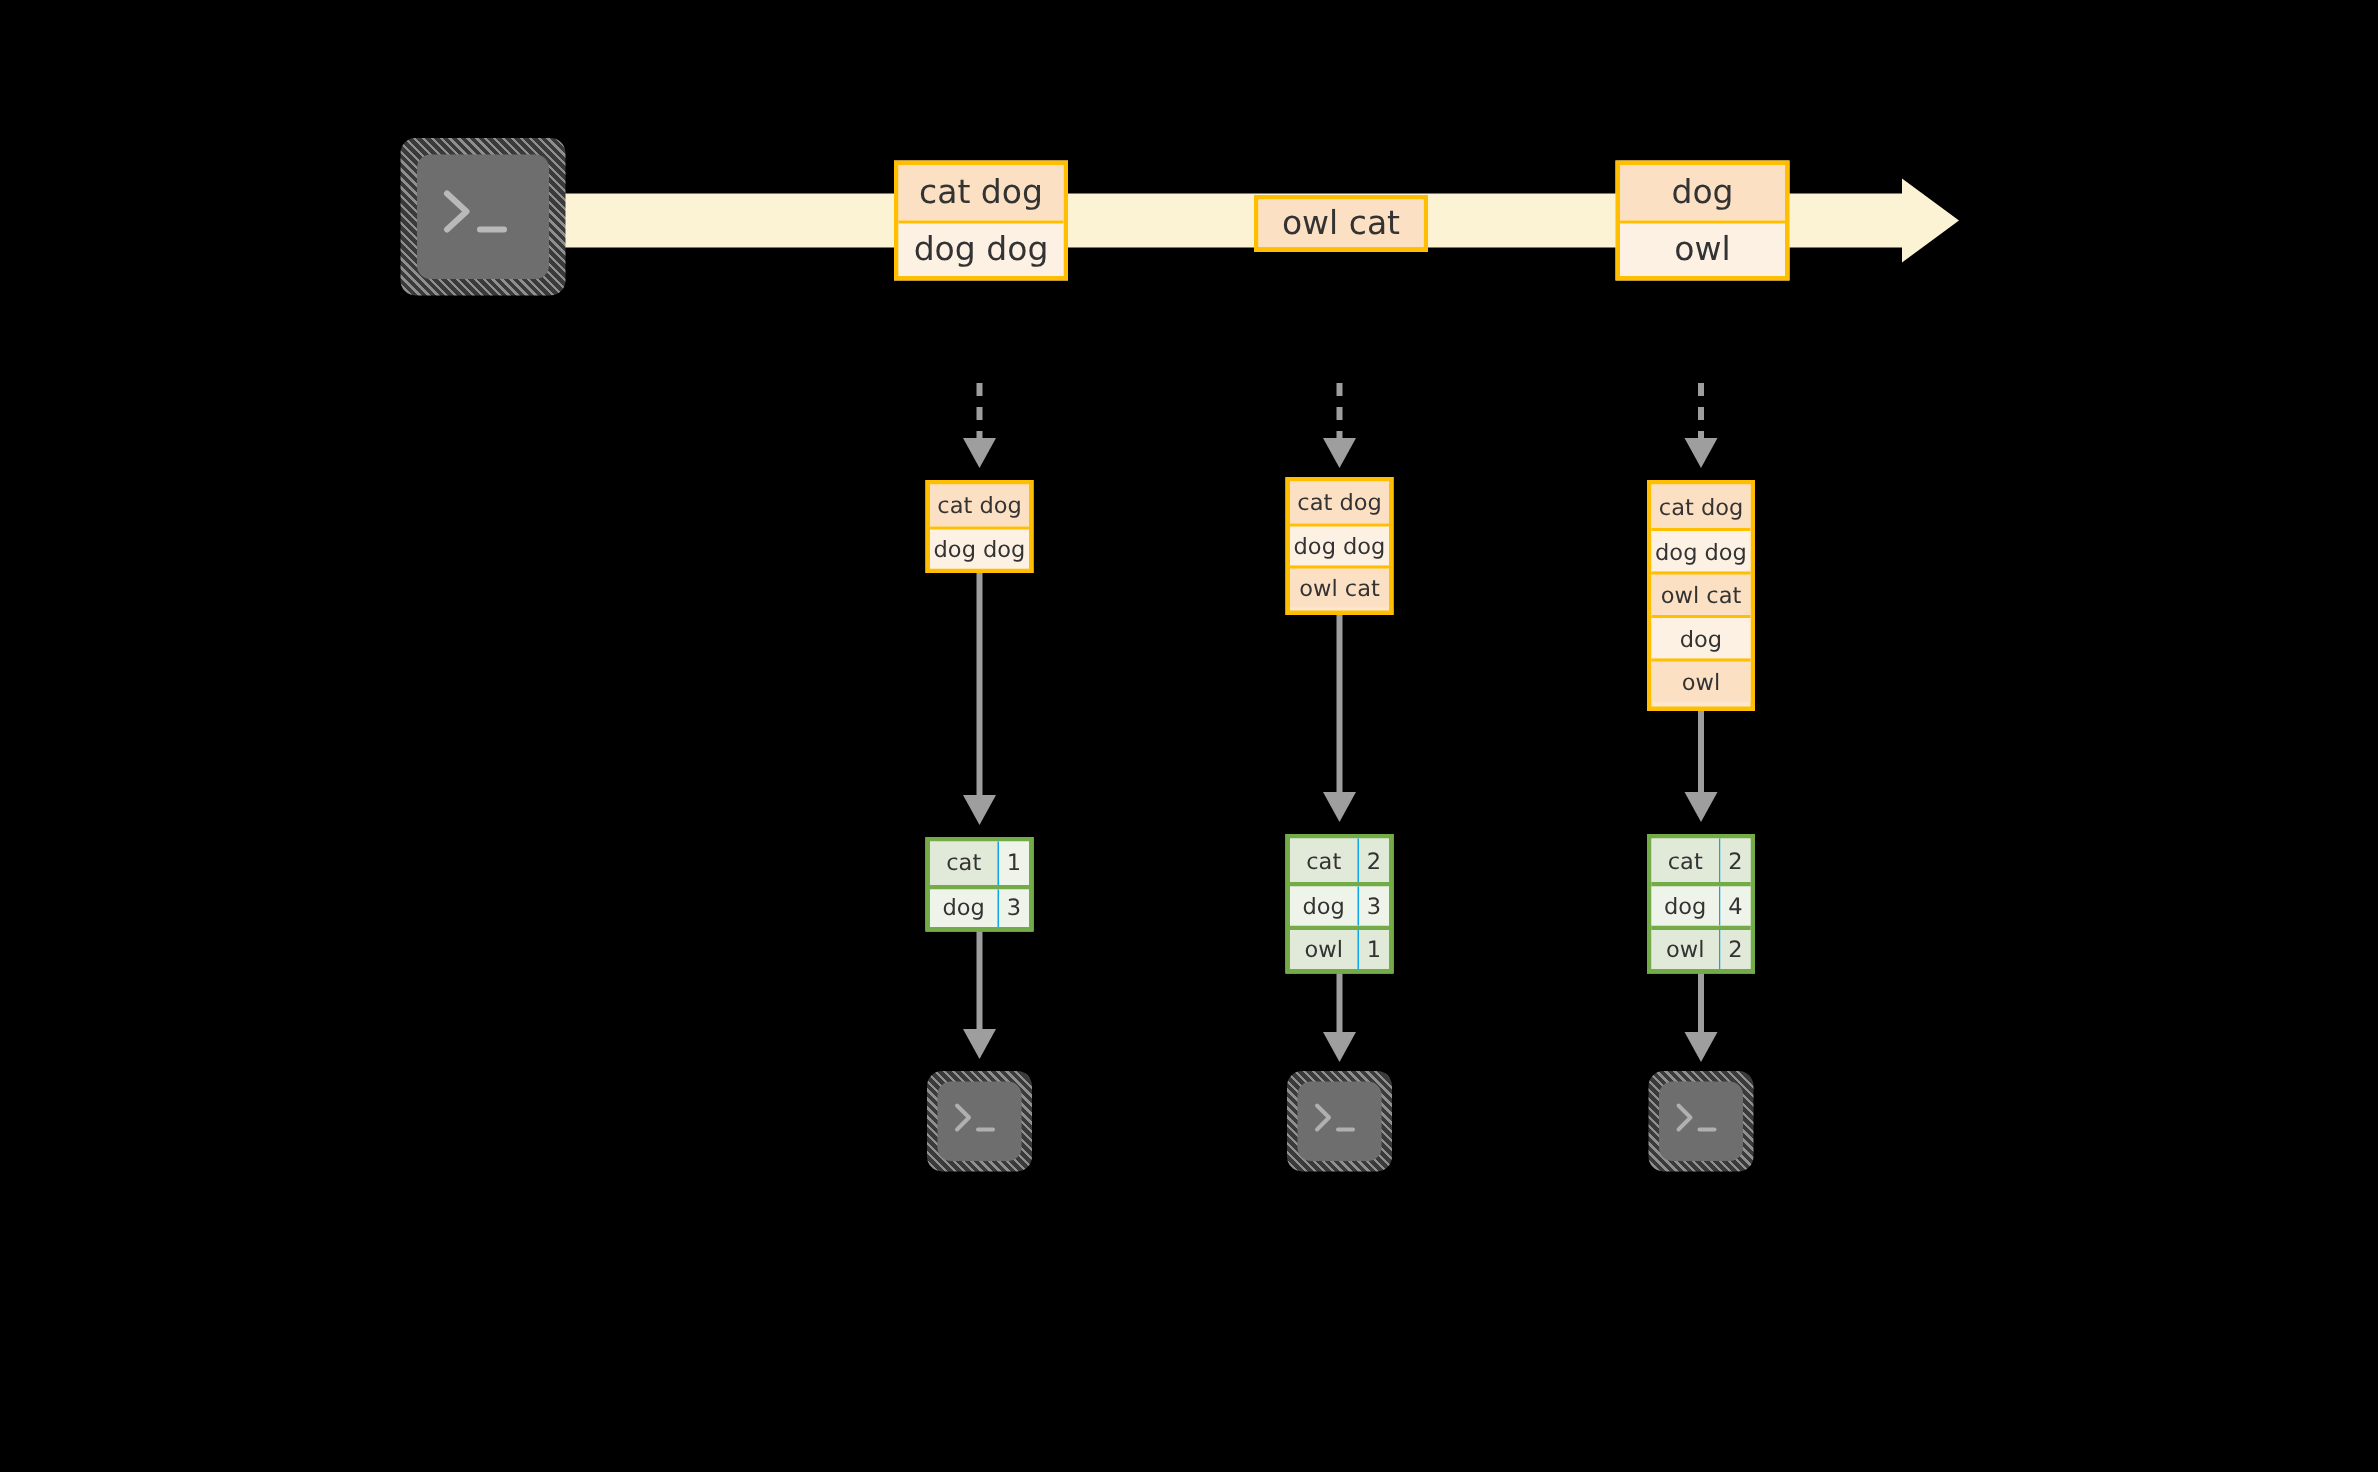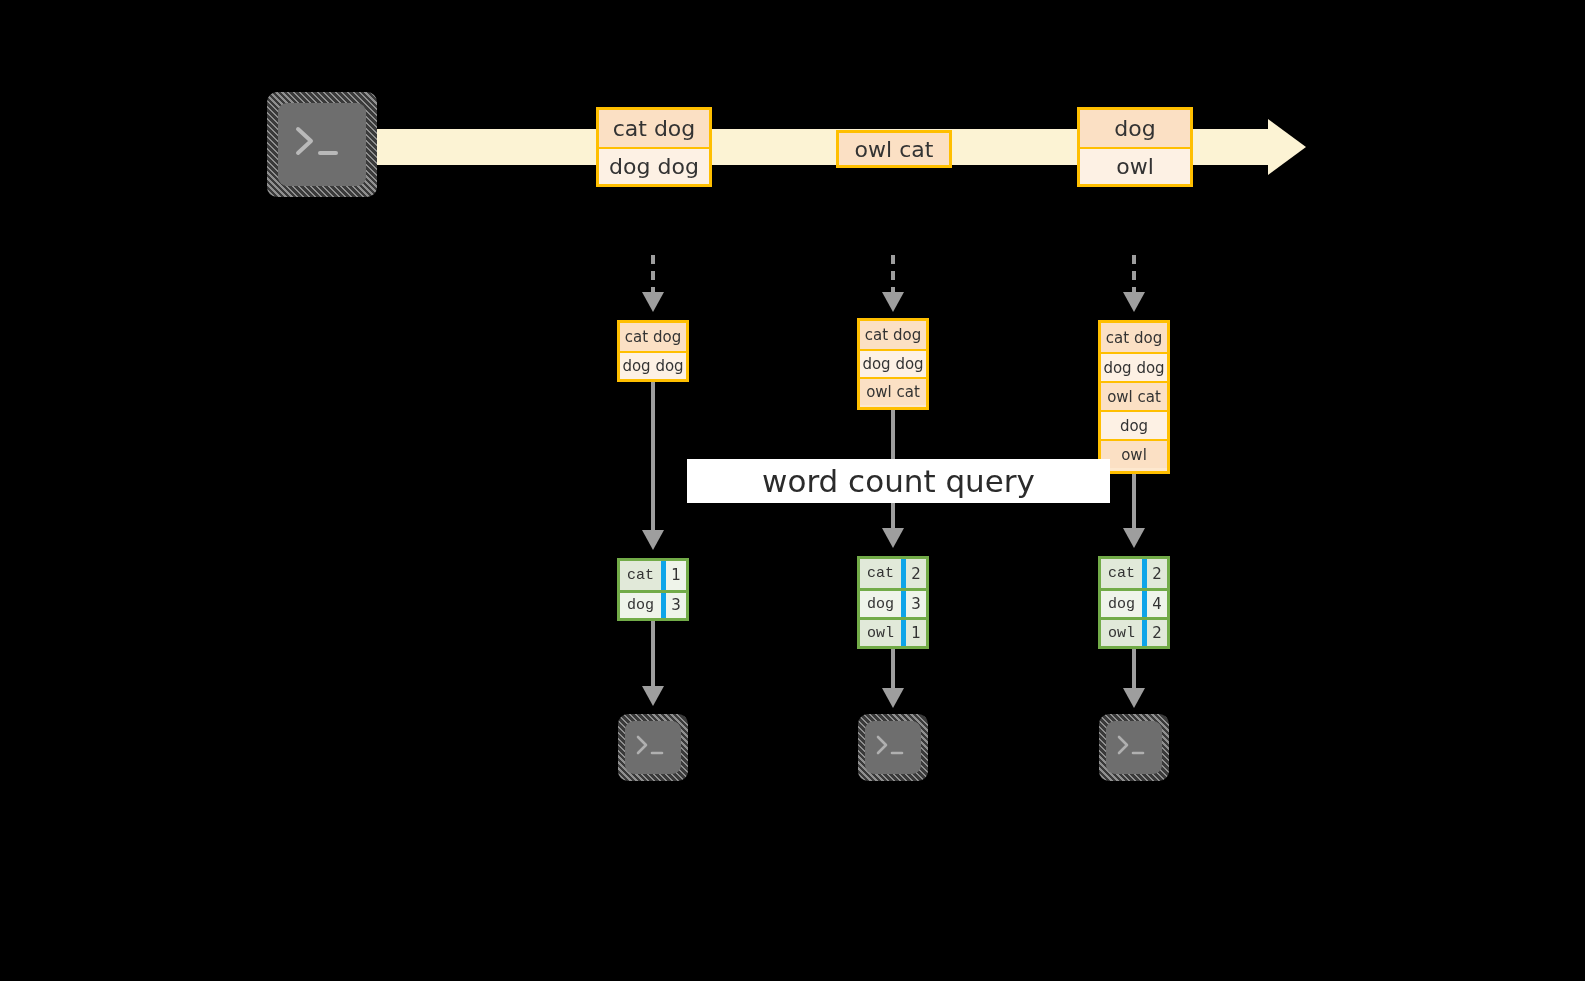--- a/index.html
+++ b/index.html
@@ -30,21 +30,21 @@
   .mrow.light{background:#fdf1e4;}
   .mrow.sep{border-top:2px solid #ffbf00;}
 
   
   .gbox{position:absolute;box-sizing:border-box;border:3px solid #72ab48;
         background:#e9efe2;}
   .grow{display:flex;box-sizing:border-box;}
   .grow.sep{border-top:3px solid #72ab48;}
   .gcell{box-sizing:border-box;display:flex;align-items:center;
          justify-content:center;color:#333;white-space:nowrap;}
-  .gcell.k{border-right:5px solid #0ea5e9;font-family:Liberation Mono, monospace;}
+  .gcell.k{border-right:1px solid #0ea5e9;}
   .gcell.dark{background:#e1e9d9;}
   .gcell.light{background:#eff4ea;}
 
   
   .vline{position:absolute;background:#9e9e9e;width:4px;}
   .vdash{position:absolute;width:4px;
      background-image:repeating-linear-gradient(to bottom,
         #9e9e9e 0px,#9e9e9e 9px,rgba(0,0,0,0) 9px,rgba(0,0,0,0) 16px);}
   .ahead{position:absolute;width:0;height:0;
      border-left:11px solid transparent;border-right:11px solid transparent;
@@ -197,17 +197,14 @@
   <div class="term" style="left:1099px;top:714px;width:70px;height:67px;">
     <div class="hatch"></div>
     <div class="face" style="left:7px;top:7px;right:7px;bottom:7px;">
       <svg width="56" height="53" viewBox="0 0 56 53" style="position:absolute;left:0;top:0;">
         <path d="M13 16 L21 24 L13 32" fill="none" stroke="#b0b0b0" stroke-width="2.6" stroke-linecap="round" stroke-linejoin="round"></path>
         <path d="M27 32 L37 32" fill="none" stroke="#b0b0b0" stroke-width="2.6" stroke-linecap="round"></path>
       </svg>
     </div>
   </div>
 
-  <div class="banner" style="left:687px;top:459px;width:423px;height:44px;">
-    <span style="font-size:31px;">word count query</span>
-  </div>
 
 </div>
 
 </body></html>

